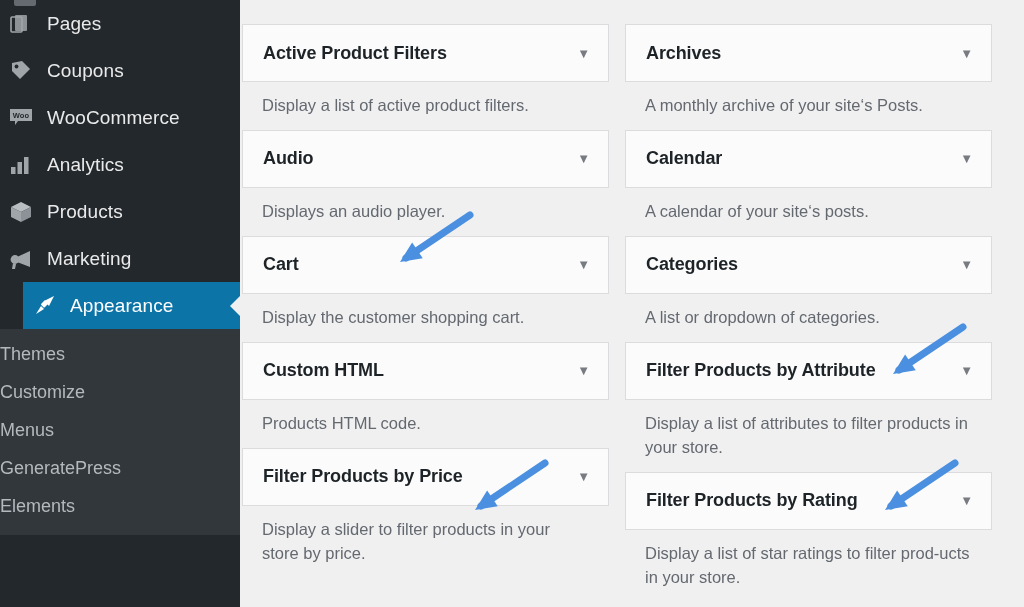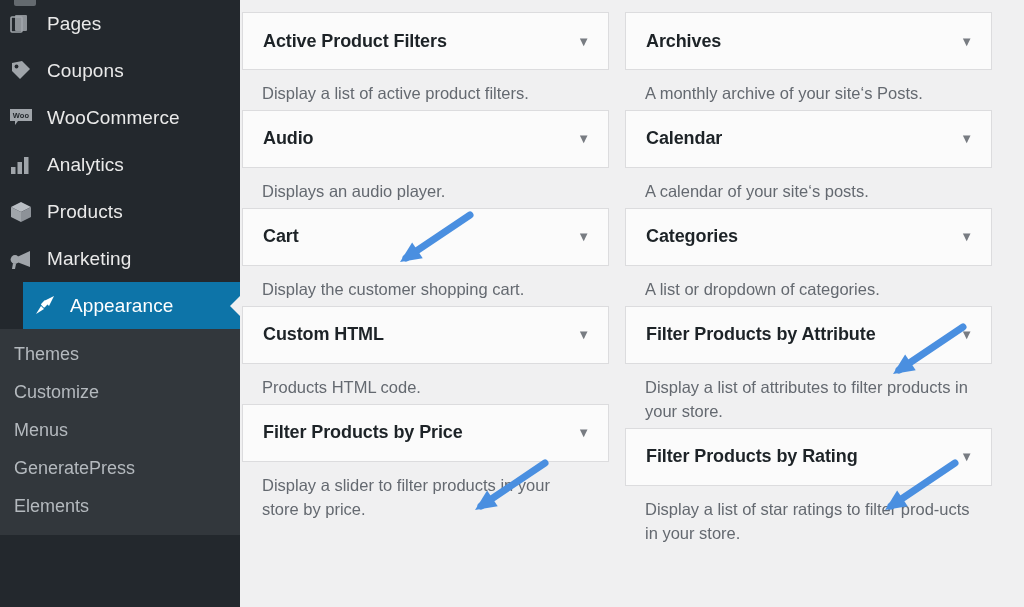--- a/index.html
+++ b/index.html
@@ -32,44 +32,44 @@
   .menu-item.active .mi-label,
   .menu-item.active .mi-icon{ color:#ffffff; }
   .menu-item.active .notch{
     position:absolute; right:-1px; top:50%; transform:translateY(-50%);
     width:0;height:0;border-top:11px solid transparent;
     border-bottom:11px solid transparent;border-right:11px solid #f0f0f1;
   }
   .submenu{ background:#32373c; padding:6px 0 10px 0; }
   .sub-item{
     height:38px; display:flex; align-items:center;
-    padding-left:14px; font-size:18px; color:#b4b9be; cursor:pointer;
+    padding-left:0; font-size:18px; color:#b4b9be; cursor:pointer;
   }
   .sub-item.current{ color:#ffffff; font-weight:bold; }
 
   
   #top-stub{
     position:absolute;left:14px;top:-8px;width:22px;height:14px;
     background:#9aa0a6; opacity:.55; border-radius:2px;
   }
 
   
   #main{
     position:absolute; left:240px; top:0; width:784px; height:607px;
     background:#f0f0f1; overflow:hidden;
   }
-  .cols{ display:flex; gap:16px; padding:6px 32px 0 2px; }
+  .cols{ display:flex; gap:16px; padding:18px 32px 0 2px; }
   .col{ width:368px; }
   .widget{
     background:#fbfbfb;
     border:1px solid #dcdcde;
     height:58px;
     display:flex; align-items:center;
     padding:0 14px 0 20px;
-    margin-top:2px;
+    margin-top:10px;
     cursor:pointer;
   }
   .widget:first-child{ margin-top:6px; }
   .w-title{
     flex:1; font-size:18px; font-weight:bold; color:#1d2327;
     letter-spacing:-.1px;
   }
   .w-caret{
     color:#787c82; font-size:13px; line-height:1;
     padding-right:4px;

